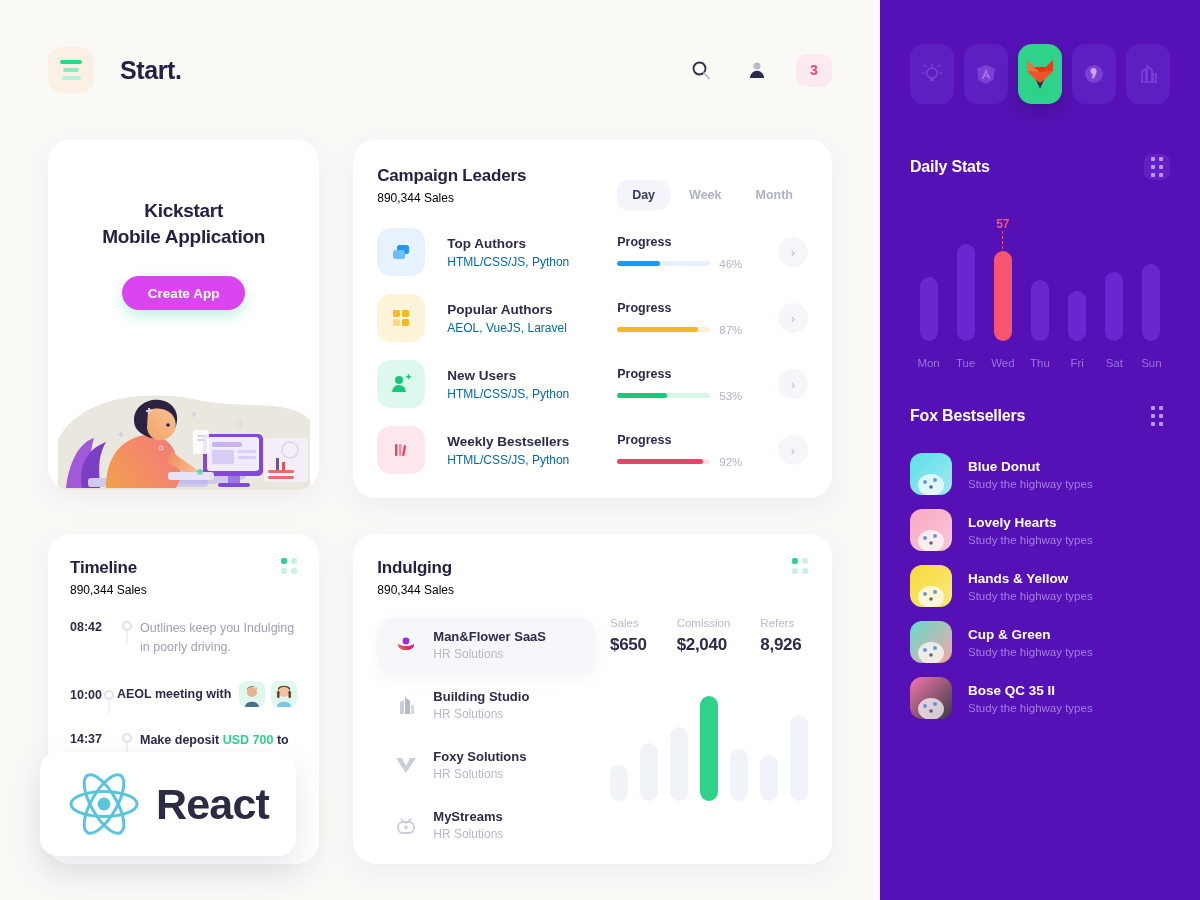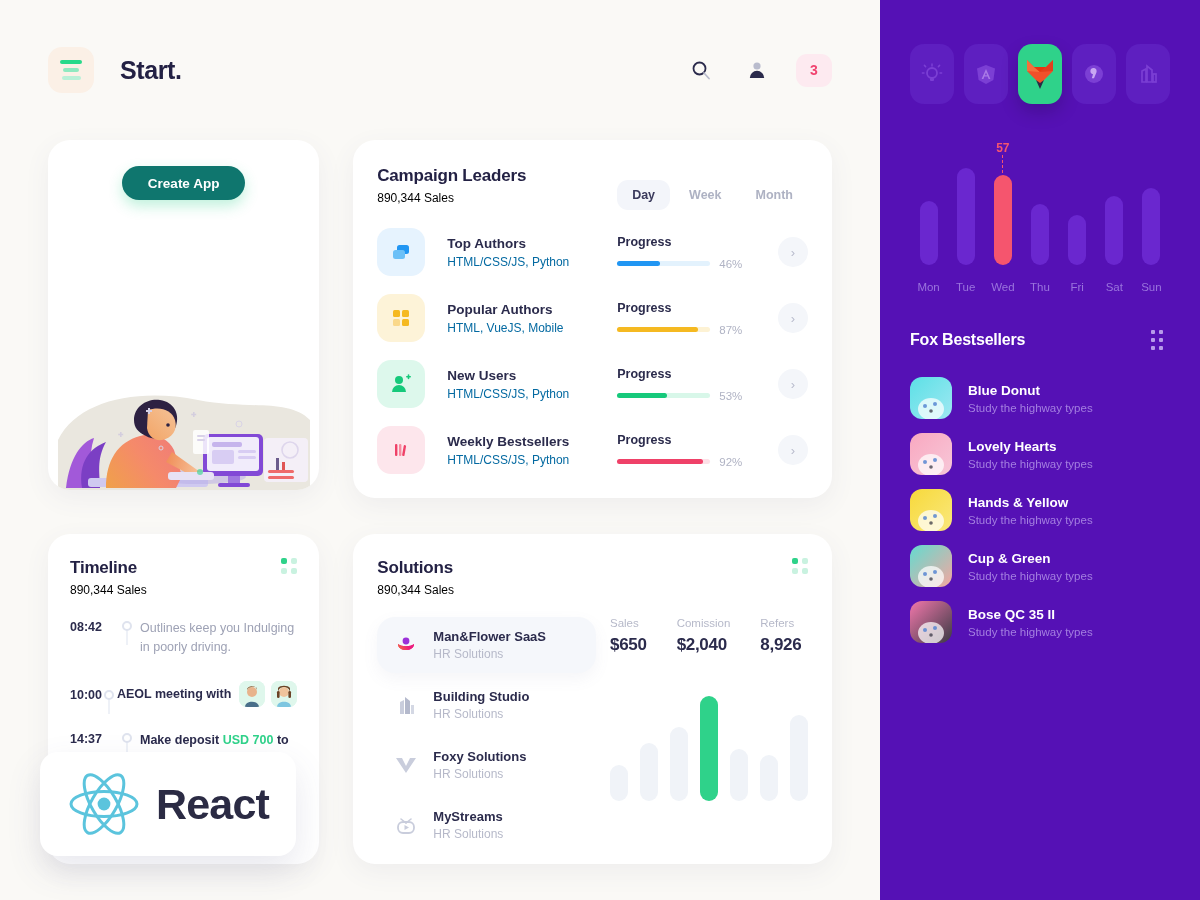--- a/index.html
+++ b/index.html
@@ -59,21 +59,21 @@
   .kickstart {
     width: 272px; height: 350px; overflow: hidden; position: relative;
     display: flex; flex-direction: column; align-items: center;
   }
   .ks-title {
     margin-top: 58px; text-align: center;
     font-size: 19px; font-weight: bold; color: #232144; line-height: 1.38;
     letter-spacing: -0.3px;
   }
   .ks-btn {
-    margin-top: 26px; background: #0f766e; color: #fff;
+    margin-top: 26px; background: #d946ef; color: #fff;
     border: none; border-radius: 21px; height: 34px; padding: 0 26px;
     font-size: 13.5px; font-weight: bold; cursor: pointer;
     font-family: "Liberation Sans", sans-serif;
     box-shadow: 0 6px 14px rgba(47,210,138,0.30);
     text-align: right;
   }
   .ks-illus { position: absolute; left: 0; bottom: 0; width: 272px; height: 110px; }
 
   
   .campaign { width: 480px; padding: 26px 24px 24px 24px; }
@@ -218,20 +218,24 @@
               <path d="M2.8 18 A7.2 7.2 0 0 1 17.2 18 Z" fill="#2b2b4c"></path>
             </svg>
         </div>
         <div class="badge-pill">3</div>
       </div>
     </div>
 
     <div class="row1">
 
       <div class="card kickstart">
+        <div class="ks-title">
+          <div>Kickstart</div>
+          <div>Mobile Application</div>
+        </div>
         <button class="ks-btn">Create App</button>
         <svg class="ks-illus" viewBox="0 0 272 110">
           <path d="M10 60 C30 20 90 8 150 20 C200 30 240 18 262 40 L262 110 L10 110 Z" fill="#eae7df"></path>
           <path d="M18 108 C22 76 34 62 46 58 C40 76 44 92 42 108 Z" fill="#a259d9"></path>
           <path d="M34 108 C30 82 42 68 58 62 C48 80 52 94 52 108 Z" fill="#7b3fc4"></path>
           <rect x="40" y="98" width="120" height="9" rx="3" fill="#cfc9f0"></rect>
           <ellipse cx="150" cy="97" rx="48" ry="7" fill="#b9aee8" opacity="0.55"></ellipse>
           <rect x="155" y="54" width="60" height="42" rx="5" fill="#8249d6"></rect>
           <rect x="159" y="57" width="52" height="34" rx="3" fill="#f1ecfb"></rect>
           <rect x="164" y="62" width="30" height="5" rx="2" fill="#c6b4ec"></rect>
@@ -326,21 +330,21 @@
           <div class="lead-ico" style="background:#fdf3d8">
             <svg width="20" height="20" viewBox="0 0 20 20">
                 <rect x="2" y="2" width="7" height="7" rx="1.5" fill="#f5b921"></rect>
                 <rect x="11" y="2" width="7" height="7" rx="1.5" fill="#f5b921"></rect>
                 <rect x="2" y="11" width="7" height="7" rx="1.5" fill="#fad88a"></rect>
                 <rect x="11" y="11" width="7" height="7" rx="1.5" fill="#f5b921"></rect>
               </svg>
           </div>
           <div class="lead-txt">
             <div class="lead-name">Popular Authors</div>
-            <div class="lead-tech">HTML, VueJS, Mobile</div>
+            <div class="lead-tech">AEOL, VueJS, Laravel</div>
           </div>
           <div class="lead-prog">
             <div class="lead-prog-label">Progress</div>
             <div class="bar-wrap">
               <div class="bar" style="background:#fdf2d4">
                   <span style="width:87%;background:#f5b921"></span>
                 </div>
               <div class="bar-pct">87%</div>
             </div>
           </div>
@@ -467,21 +471,21 @@
                 <div class="tl-dot"></div>
               </div>
             <div class="tl-text">Poorly driving and keep structure</div>
           </div>
         </div>
       </div>
 
       <div class="card milestones">
         <div class="card-head">
           <div>
-            <div class="card-title">Solutions</div>
+            <div class="card-title">Indulging</div>
             <div class="card-sub">890,344 Sales</div>
           </div>
           <div class="grid-dots">
               <i></i>
               <i></i>
               <i></i>
               <i></i>
             </div>
         </div>
         <div class="ms-body">
@@ -625,20 +629,31 @@
       </div>
       <div class="nav-tile">
         <svg width="22" height="22" viewBox="0 0 22 22">
             <path d="M5 19 L5 8 L9 6 L9 19 Z" fill="none" stroke="#7b3fd4" stroke-width="1.7"></path>
             <path d="M10 19 L10 3 L15 7 L15 19 Z" fill="none" stroke="#7b3fd4" stroke-width="1.7"></path>
             <rect x="16" y="11" width="3" height="8" fill="none" stroke="#7b3fd4" stroke-width="1.7"></rect>
           </svg>
       </div>
     </div>
 
+    <div class="side-head">
+      <div class="side-title">Daily Stats</div>
+      <div class="side-dots">
+          <i></i>
+          <i></i>
+          <i></i>
+          <i></i>
+          <i></i>
+          <i></i>
+        </div>
+    </div>
     <div class="stats-chart">
         <div class="scol">
           <div class="sbar" style="height: 64.4286px;"></div>
           <div class="slabel">Mon</div>
         </div>
         <div class="scol">
           <div class="sbar" style="height: 97.4286px;"></div>
           <div class="slabel">Tue</div>
         </div>
         <div class="scol">

